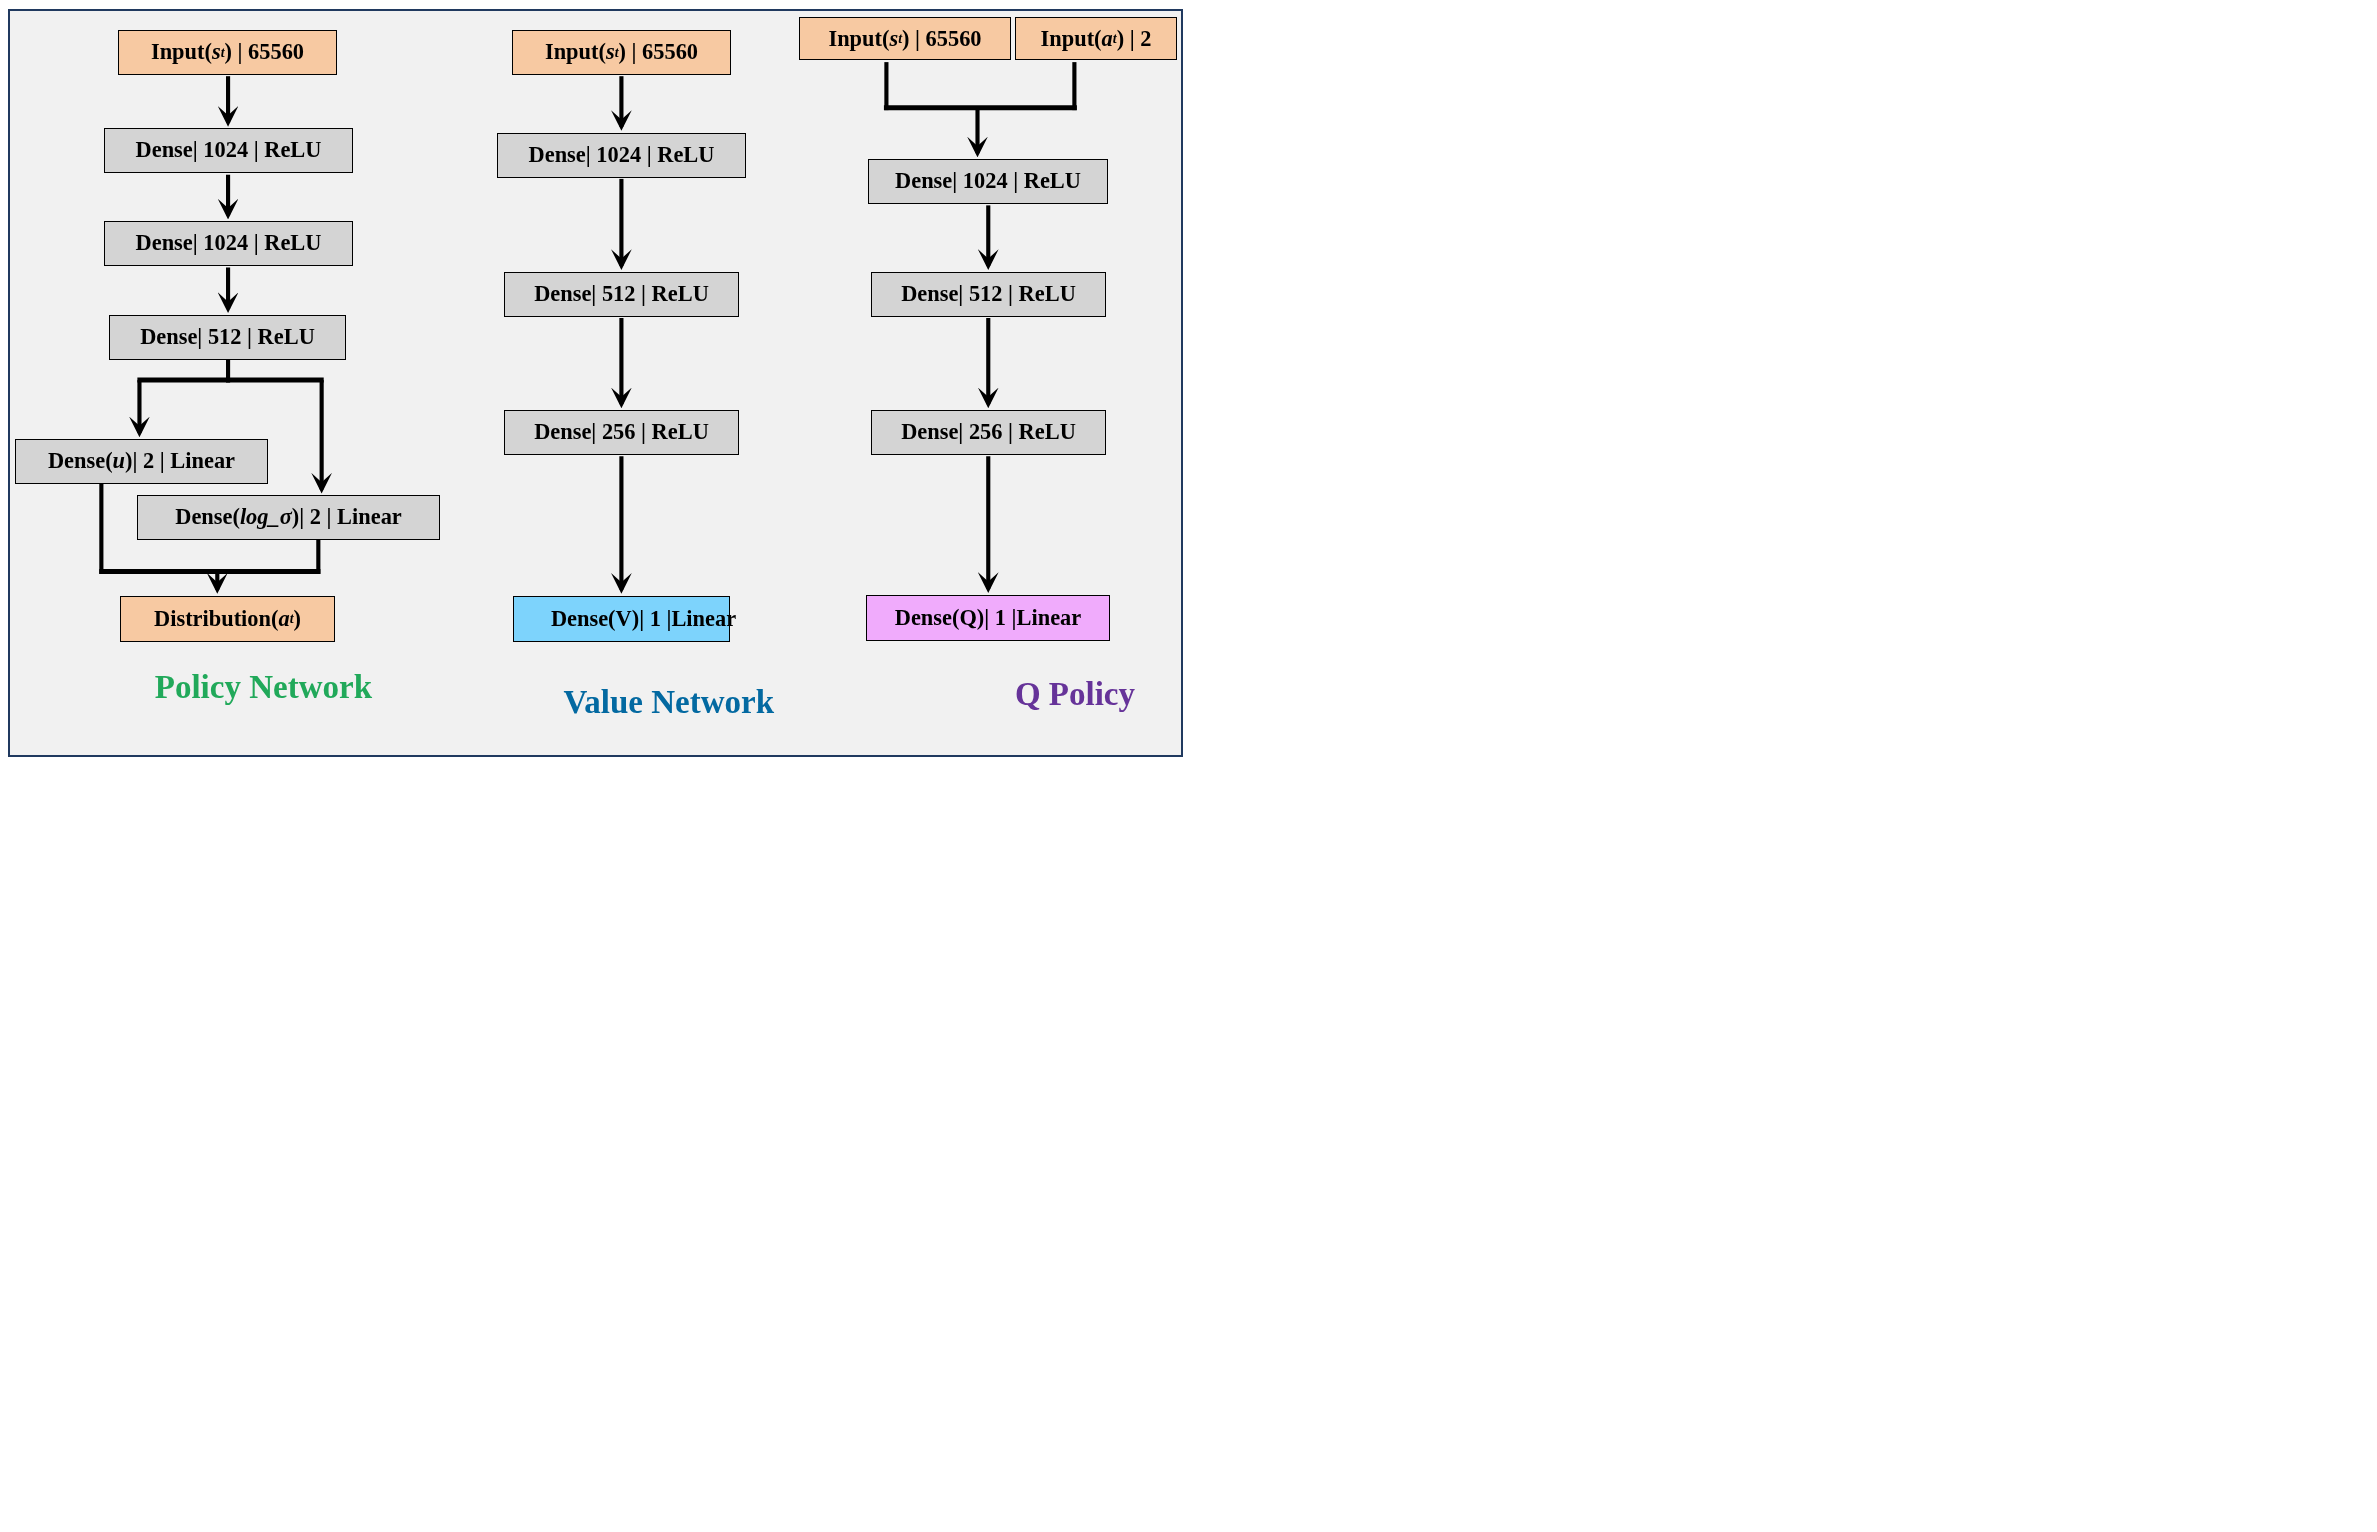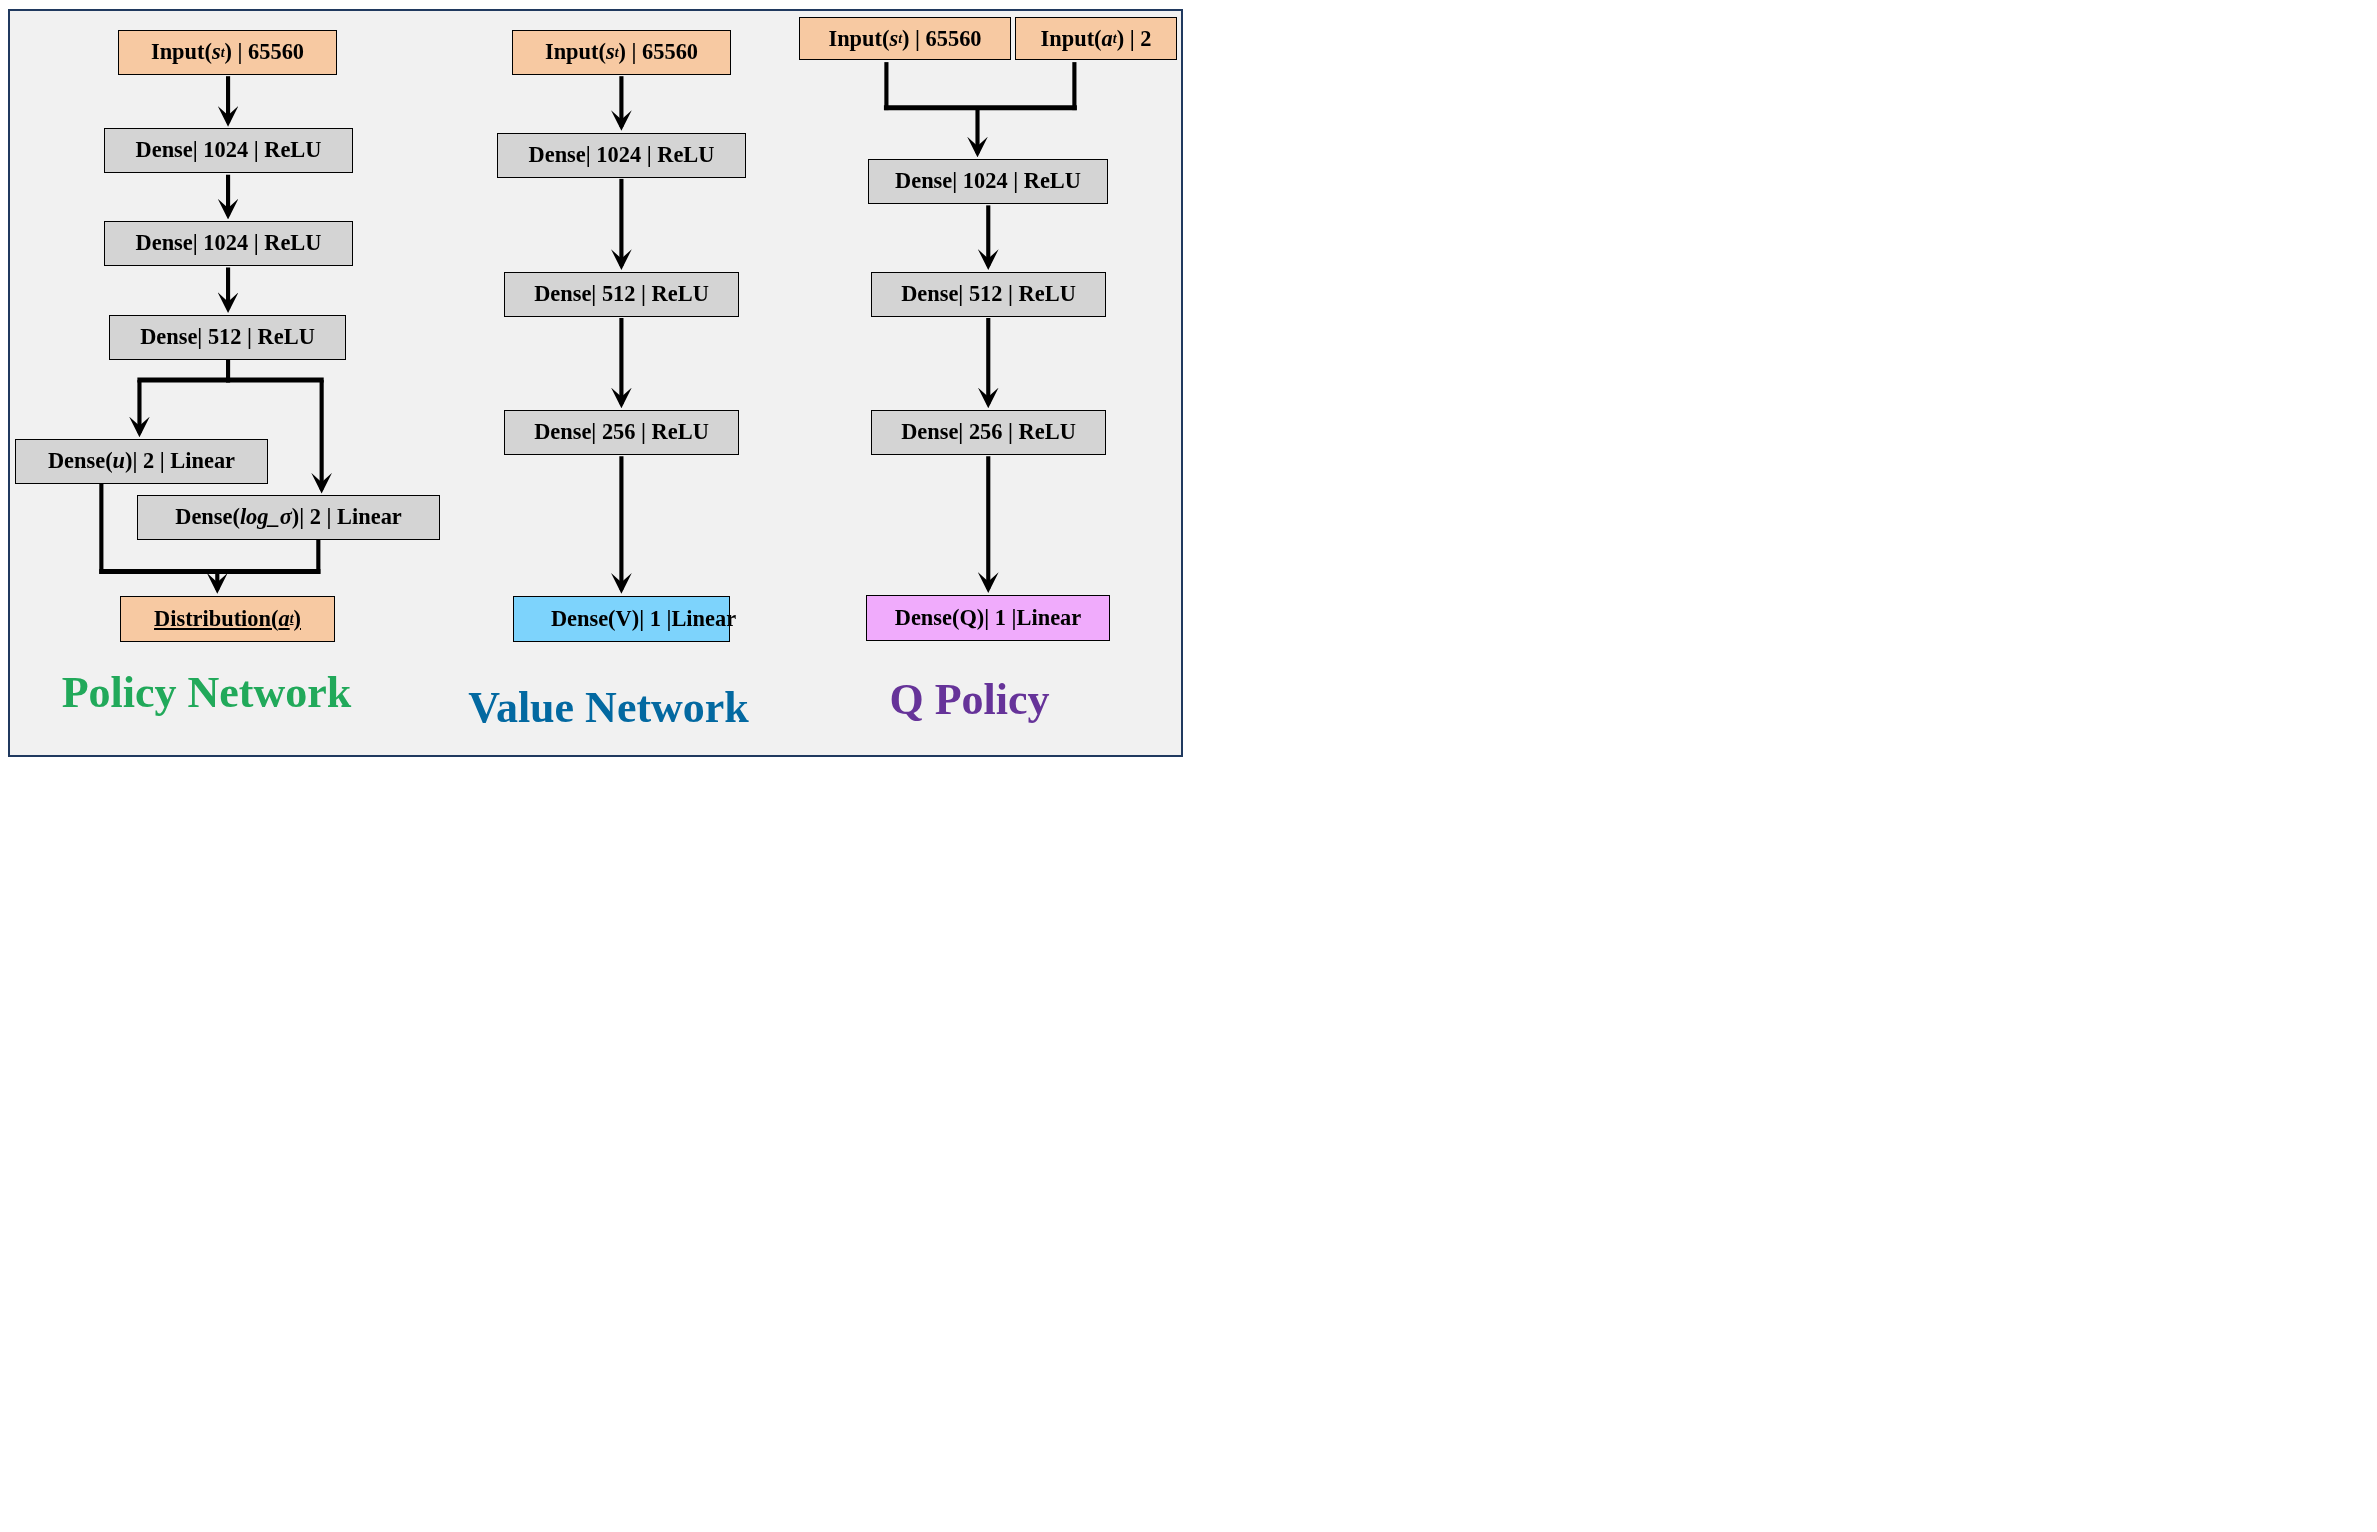--- a/index.html
+++ b/index.html
@@ -19,22 +19,22 @@
     position:absolute;z-index:2;box-sizing:border-box;
     display:flex;align-items:center;justify-content:center;
     border:1.7px solid #000;color:#000;
     font-weight:bold;font-size:22.4px;line-height:1;white-space:pre;
   }
   .box.gray{background:#d4d4d4;}
   .box.io{background:#f7c9a2;}
   .v{font-style:italic;}
   sub.v{font-size:0.62em;line-height:0;}
   .net-label{
-    position:absolute;z-index:2;width:331px;text-align:center;
-    font-weight:bold;font-size:44px;line-height:1.1;
+    position:absolute;z-index:2;width:331px;text-align:right;
+    font-weight:bold;font-size:33px;line-height:1.1;
   }
 </style>
 </head>
 <body>
 
 <div class="frame" style="border-color: rgb(32, 57, 95); background-color: rgb(241, 241, 241);"></div>
 
 <svg class="connectors" width="1189" height="766" viewBox="0 0 1435 925">
   <defs>
     <marker id="arrow" viewBox="0 0 10 10" refX="8" refY="5" markerWidth="5" markerHeight="5" orient="auto">
@@ -86,21 +86,21 @@
   </div>
   <div class="box gray" style="left: 109px; top: 315px; width: 237px; height: 45px; background-color: rgb(212, 212, 212);">
     <span class="t">Dense| 512 | ReLU</span>
   </div>
   <div class="box gray" style="left: 15px; top: 439px; width: 253px; height: 45px; background-color: rgb(212, 212, 212);">
     <span class="t">Dense(</span><span class="v">u</span><span class="t">)| 2 | Linear</span>
   </div>
   <div class="box gray" style="left: 137px; top: 495px; width: 303px; height: 45px; background-color: rgb(212, 212, 212);">
     <span class="t">Dense(</span><span class="v">log_σ</span><span class="t">)| 2 | Linear</span>
   </div>
-  <div class="box io" style="left: 120px; top: 596px; width: 215px; height: 46px; background-color: rgb(247, 201, 162); text-decoration: underline;">
+  <div class="box io" style="left: 120px; top: 596px; width: 215px; height: 46px; background-color: rgb(247, 201, 162);">
     <span class="t">Distribution(</span><span class="v">a</span><sub class="v">t</sub><span class="t">)</span>
   </div>
   <div class="net-label" style="left: 41px; top: 669px; color: rgb(33, 169, 90);">Policy Network</div>
 </div>
 
 <div>
   <div class="box io" style="left: 512px; top: 30px; width: 219px; height: 45px; background-color: rgb(247, 201, 162);">
     <span class="t">Input(</span><span class="v">s</span><sub class="v">t</sub><span class="t">) | 65560</span>
   </div>
   <div class="box gray" style="left: 497px; top: 133px; width: 249px; height: 45px; background-color: rgb(212, 212, 212);">

